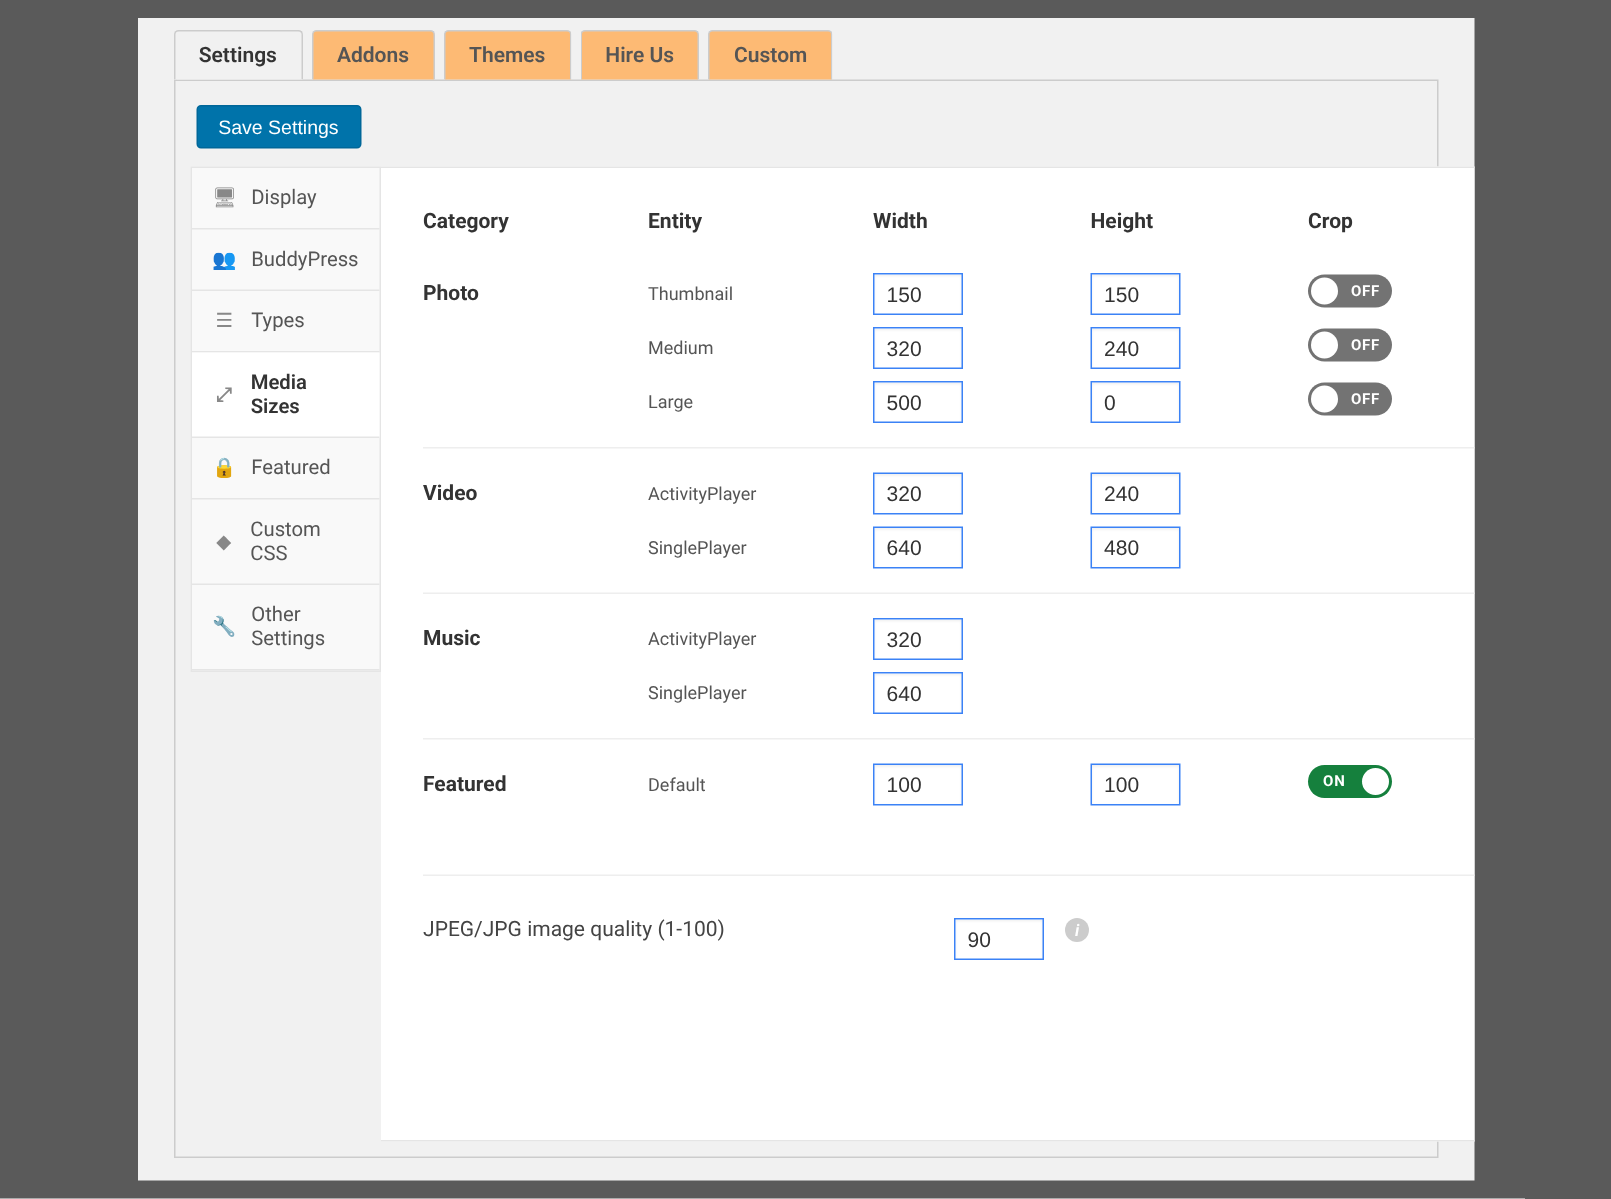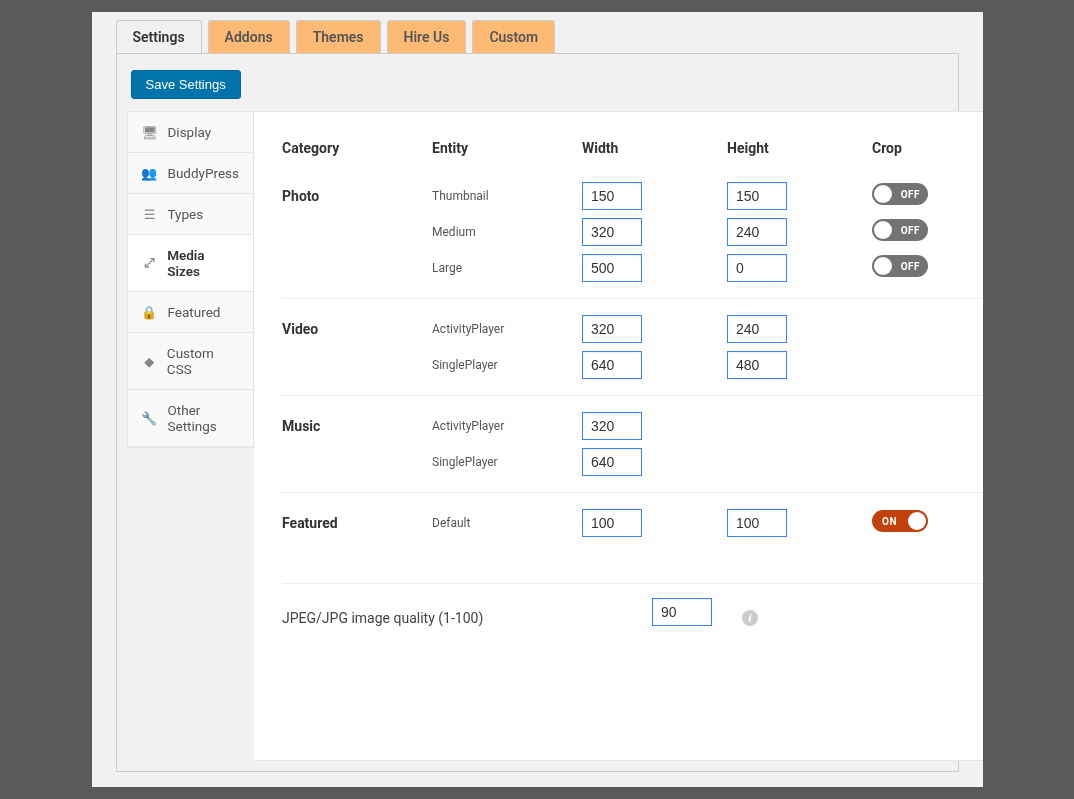--- a/index.html
+++ b/index.html
@@ -164,30 +164,30 @@
   left: 2px;
 }
 .toggle .lbl {
   color: #fff;
   font-size: 10px;
   font-weight: 700;
   position: absolute;
   right: 8px;
   letter-spacing: 0.5px;
 }
-.toggle.on { background: #c2410c; }
+.toggle.on { background: #15803d; }
 .toggle.on .knob { left: auto; right: 2px; }
 .toggle.on .lbl { left: 10px; right: auto; }
 
 .subsection { margin-top: 30px; }
 .quality-row {
   display: flex;
-  align-items: flex-end;
-  gap: 30px;
-  padding-top: 14px;
+  align-items: flex-start;
+  gap: 14px;
+  padding-top: 28px;
   font-size: 14px;
   color: #444;
   border-top: 1px solid #eee;
   margin-top: 10px;
 }
 .quality-row .label { width: 340px; }
 .info-icon {
   width: 16px; height: 16px; border-radius: 50%;
   background: #ccc; color: #fff; font-size: 11px;
   display: inline-flex; align-items: center; justify-content: center;

